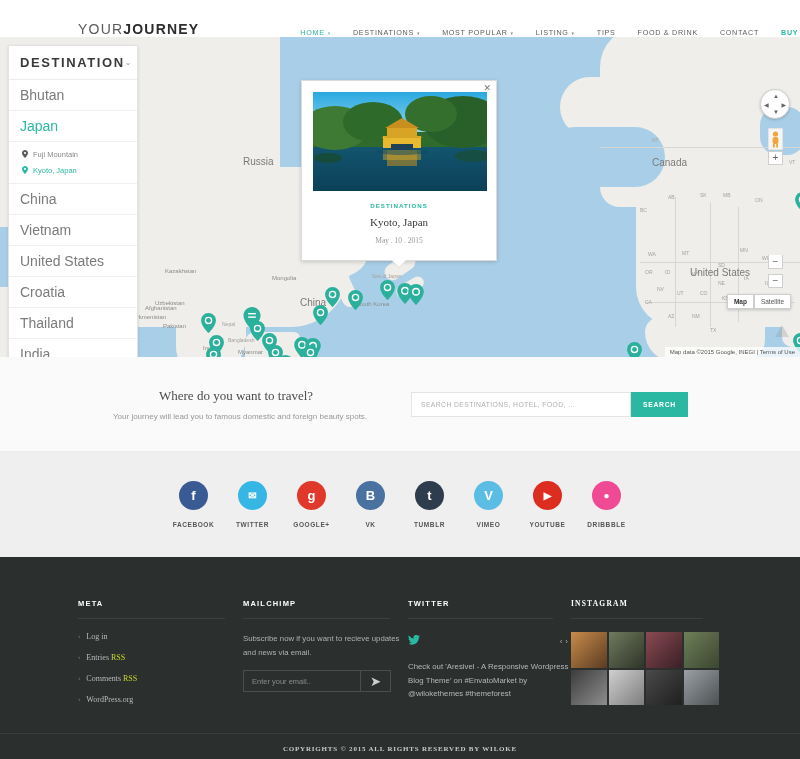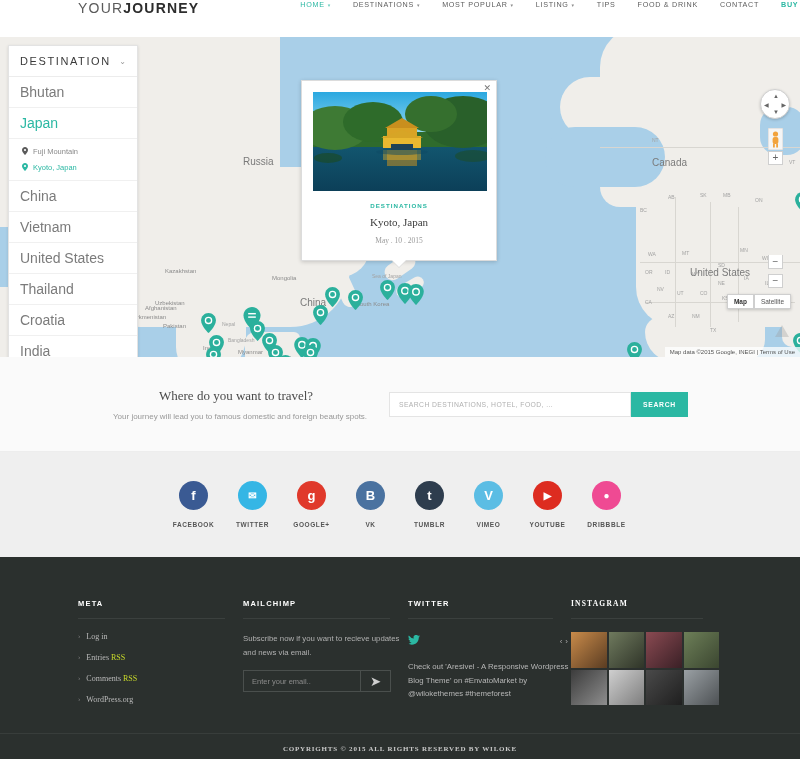--- a/index.html
+++ b/index.html
@@ -5,21 +5,21 @@
   * { box-sizing: border-box; margin: 0; padding: 0; }
   html, body {
     width: 800px; height: 759px;
     font-family: "Liberation Sans", sans-serif;
     background: #ffffff; overflow: hidden;
   }
 
   
   .header {
     height: 37px; background: #ffffff;
-    display: flex; align-items: flex-start;
+    display: flex; align-items: flex-end;
     position: relative; z-index: 40;
   }
   .logo {
     margin-left: 78px; font-size: 14px; letter-spacing: 1.2px;
     color: #5a5a5a; white-space: nowrap;
   }
   .logo .bold { font-weight: bold; color: #2d2d2d; }
   .nav { display: flex; align-items: center; margin-left: 90px; gap: 0; }
   .nav-item {
     font-size: 7.2px; letter-spacing: 0.7px; color: #5d5d5d;
@@ -50,21 +50,21 @@
   .dest-panel {
     position: absolute; left: 8px; top: 8px; width: 130px;
     background: #fff; border: 1px solid #e3e3e3; z-index: 20;
     box-shadow: 0 1px 3px rgba(0,0,0,.12);
   }
   .dest-head {
     display: flex; align-items: center; justify-content: space-between;
     padding: 9px 11px; border-bottom: 1px solid #ececec;
   }
   .dest-head-title {
-    font-size: 11px; font-weight: normal; letter-spacing: 1.6px; color: #3a3a3a;
+    font-size: 13px; font-weight: bold; letter-spacing: 1.6px; color: #3a3a3a;
   }
   .dest-head-caret { font-size: 8px; color: #999; }
   .dest-item {
     padding: 7px 11px; font-size: 14px; color: #7b7b7b;
     border-bottom: 1px solid #f0f0f0; cursor: pointer;
   }
   .dest-item.sel { color: #2bb8a3; }
   .sub-wrap { border-bottom: 1px solid #f0f0f0; padding: 4px 0 5px; }
   .sub-item {
     padding: 3.5px 11px 3.5px 13px; font-size: 7.5px; color: #8a8a8a;
@@ -149,21 +149,21 @@
     height: 95px; background: #fafafa; display: flex; align-items: center;
     border-bottom: 1px solid #ededed;
   }
   .search-left { margin-left: 113px; }
   .search-h {
     font-size: 13px; color: #4a4a4a; font-family: "Liberation Serif", serif; margin-left: 46px;
   }
   .search-sub { font-size: 8px; color: #989898; margin-top: 8px; }
   .search-box { margin-left: auto; margin-right: 112px; display: flex; }
   .search-input {
-    width: 242px; height: 25px; border: 1px solid #e4e4e4; background: #fff;
+    width: 220px; height: 25px; border: 1px solid #e4e4e4; background: #fff;
     font-size: 6.8px; letter-spacing: .4px; color: #aaa; padding: 0 9px;
     font-family: "Liberation Sans", sans-serif; outline: none;
   }
   .search-input::placeholder { color: #b0b0b0; }
   .search-btn {
     width: 57px; height: 25px; background: #2bb8a3; color: #fff; border: none;
     font-size: 6.8px; font-weight: bold; letter-spacing: .7px; cursor: pointer;
     font-family: "Liberation Sans", sans-serif;
   }
 
@@ -471,22 +471,22 @@
             <span class="pin-mini"><svg width="6" height="8" viewBox="0 0 6 8">
                 <path d="M3 0C1.34 0 0 1.34 0 3c0 2.2 3 5 3 5s3-2.8 3-5c0-1.66-1.34-3-3-3z" fill="#2bb8a3"></path>
                 <circle cx="3" cy="3" r="1.1" fill="#fff"></circle>
               </svg></span>
             <span>Kyoto, Japan</span>
           </div>
         </div>
         <div class="dest-item">China</div>
         <div class="dest-item">Vietnam</div>
         <div class="dest-item">United States</div>
+        <div class="dest-item">Croatia</div>
         <div class="dest-item">Thailand</div>
-        <div class="dest-item">Croatia</div>
         <div class="dest-item">India</div>
       </div>
     <div class="dest-foot"></div>
   </div>
 
   <div class="info-card">
     <span class="info-close">✕</span>
     <div class="info-photo">
       <svg width="174" height="99" viewBox="0 0 174 99" style="display:block">
         <defs>

